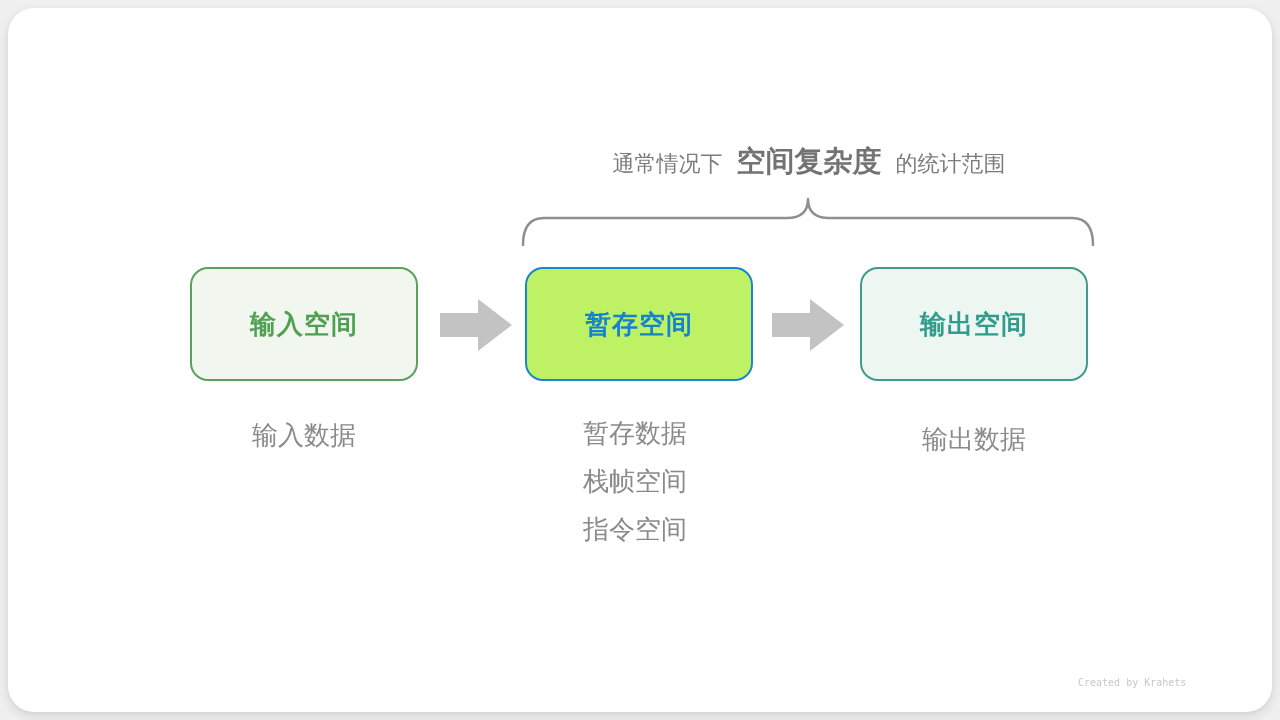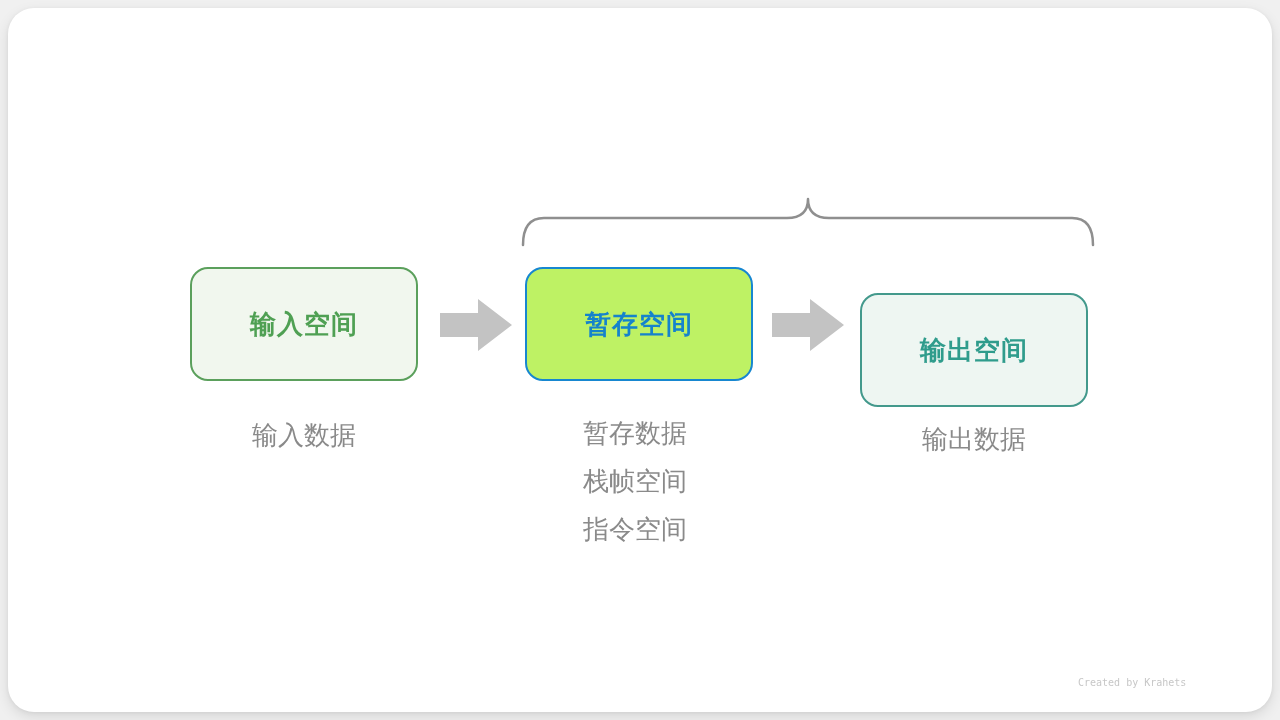--- a/index.html
+++ b/index.html
@@ -55,21 +55,21 @@
     display: flex;
     align-items: center;
     justify-content: center;
     font-size: 26px;
     font-weight: bold;
     letter-spacing: 1px;
     white-space: nowrap;
   }
   .box-input  { left: 190px; border-color: #5BA05C; background: #F1F7EE; color: #4FA053; }
   .box-temp   { left: 525px; border-color: #1787D0; background: #bef264; color: #1583CC; }
-  .box-output { left: 860px; border-color: #43998C; background: #EEF6F2; color: #2F9C8C; margin-top: 26px; }
+  .box-output { left: 860px; border-color: #43998C; background: #EEF6F2; color: #2F9C8C; }
 
   
   .arrow { position: absolute; top: 299px; width: 72px; height: 52px; }
   .arrow-1 { left: 440px; }
   .arrow-2 { left: 772px; }
 
   
   .note {
     position: absolute;
     color: #8A8A8A;
@@ -89,20 +89,25 @@
     color: #C7C7C7;
     white-space: nowrap;
   }
 </style>
 </head>
 <body>
 
 <div class="stage">
   <div class="card"></div>
 
+  <div class="title">
+    <span class="reg">通常情况下</span>
+    <span class="bold">空间复杂度</span>
+    <span class="reg">的统计范围</span>
+  </div>
 
   <svg class="brace" viewBox="0 0 576 56" xmlns="http://www.w3.org/2000/svg">
     <path d="M 3 51 Q 3 24 24 24 L 267 24 Q 288 24 288 5 Q 288 24 309 24 L 552 24 Q 573 24 573 51" fill="none" stroke="#8F8F8F" stroke-width="2.5" stroke-linecap="round" stroke-linejoin="round"></path>
   </svg>
 
   <div class="box box-input">
     <span>输入空间</span>
   </div>
 
   <svg class="arrow arrow-1" viewBox="0 0 72 52" xmlns="http://www.w3.org/2000/svg">

